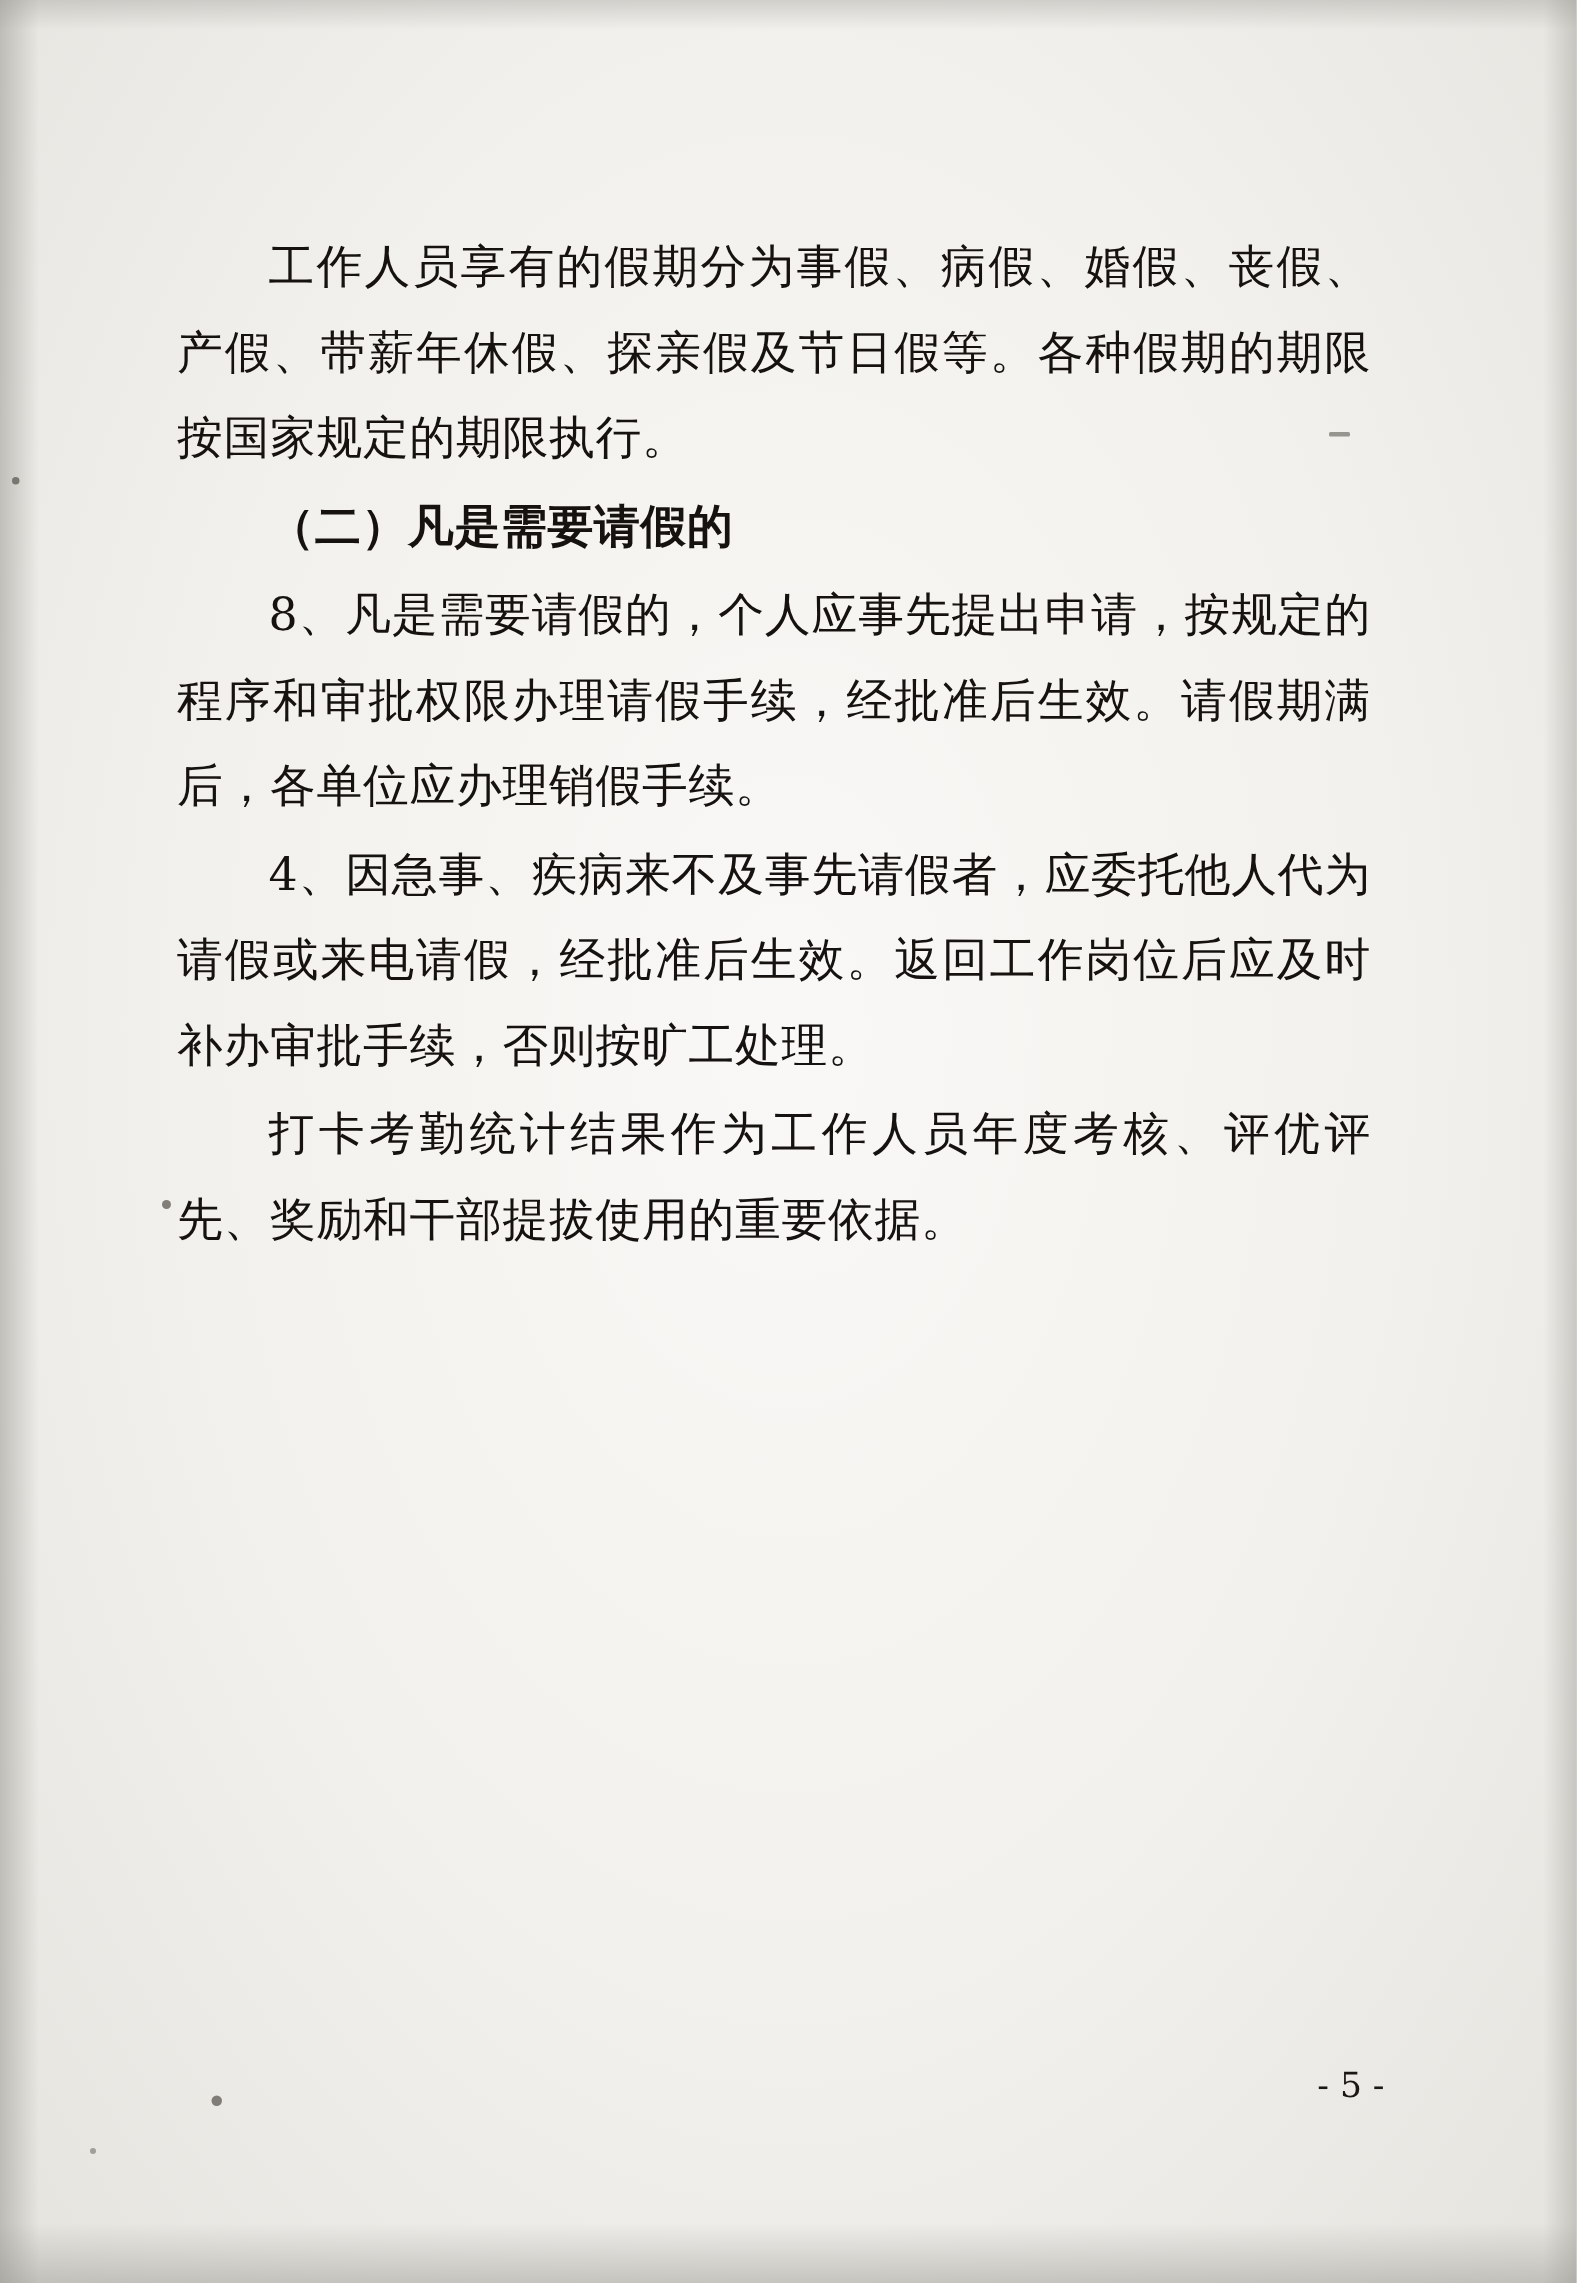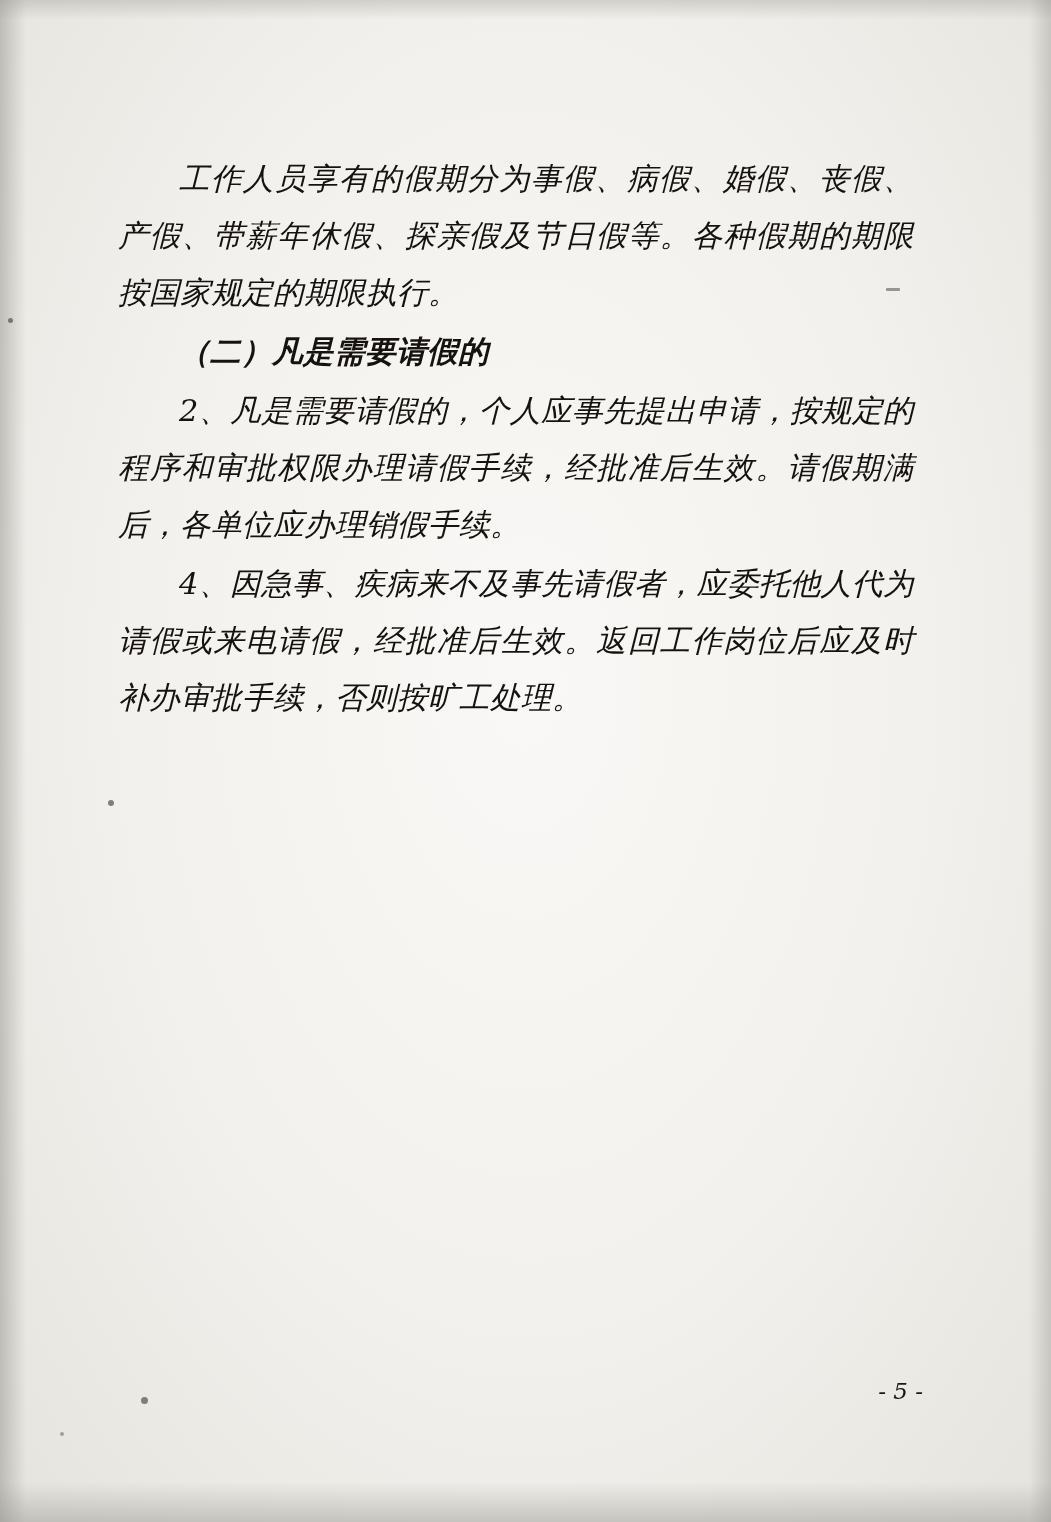--- a/index.html
+++ b/index.html
@@ -9,21 +9,20 @@
   }
   .page {
     position: relative;
     width: 1051px;
     height: 1522px;
     margin: 0 auto;
     background: #f2f0ec;
     overflow: hidden;
     font-family: "DejaVu Serif", "Liberation Serif", serif;
     box-sizing: border-box;
-    font-style: italic;
   }
   
   .paper-tint {
     position: absolute;
     inset: 0;
     background:
       radial-gradient(ellipse at 50% 45%, rgba(255,255,255,0.55) 0%, rgba(245,243,238,0.2) 55%, rgba(205,203,196,0.35) 100%);
     pointer-events: none;
   }
   .edge-left {
@@ -118,18 +117,19 @@
 
   <div class="speck s1"></div>
   <div class="speck s2"></div>
   <div class="speck s3"></div>
   <div class="speck s4"></div>
   <div class="speck s5"></div>
 
   <div class="content">
     <p class="para indent">工作人员享有的假期分为事假、病假、婚假、丧假、产假、带薪年休假、探亲假及节日假等。各种假期的期限按国家规定的期限执行。</p>
     <p class="heading">（二）凡是需要请假的</p>
-    <p class="para indent">2、凡是需要请假的，个人应事先提出申请，按规定的程序和审批权限办理请假手续，经批准后生效。请假期满后，各单位应办理销假手续。</p>
+    <p class="para indent">8、凡是需要请假的，个人应事先提出申请，按规定的程序和审批权限办理请假手续，经批准后生效。请假期满后，各单位应办理销假手续。</p>
     <p class="para indent">4、因急事、疾病来不及事先请假者，应委托他人代为请假或来电请假，经批准后生效。返回工作岗位后应及时补办审批手续，否则按旷工处理。</p>
+    <p class="para indent">打卡考勤统计结果作为工作人员年度考核、评优评先、奖励和干部提拔使用的重要依据。</p>
   </div>
 
   <div class="page-number">- 5 -</div>
 </div>
 
 </body></html>

